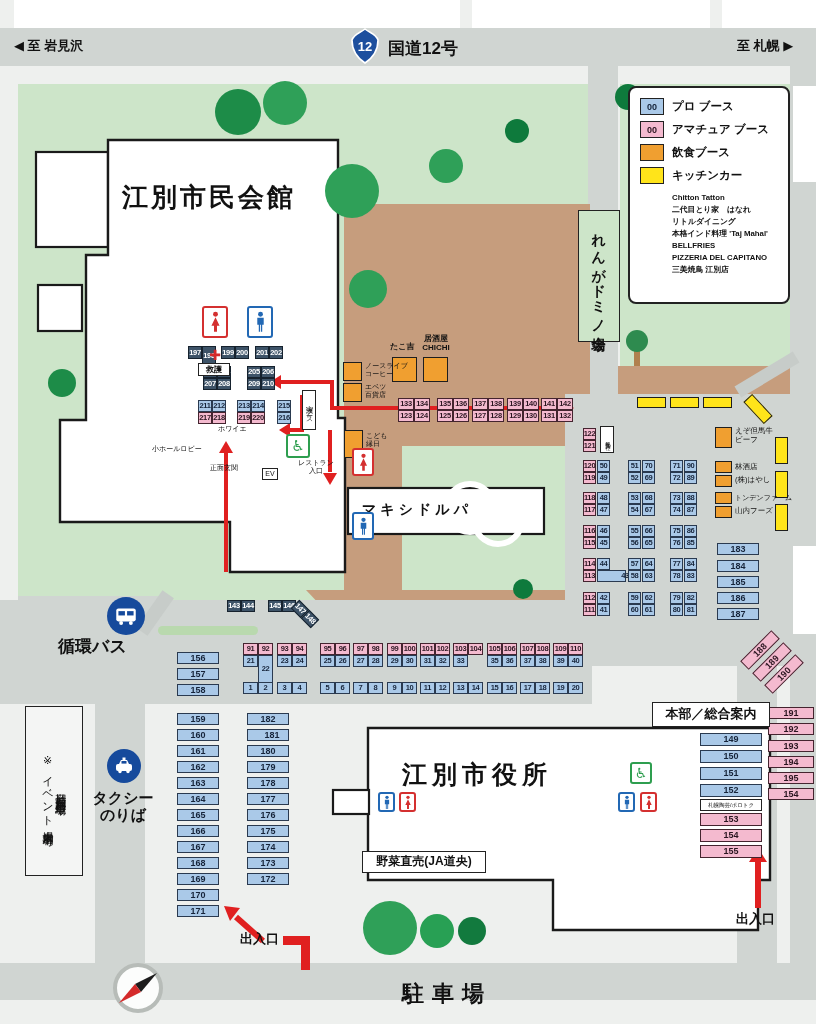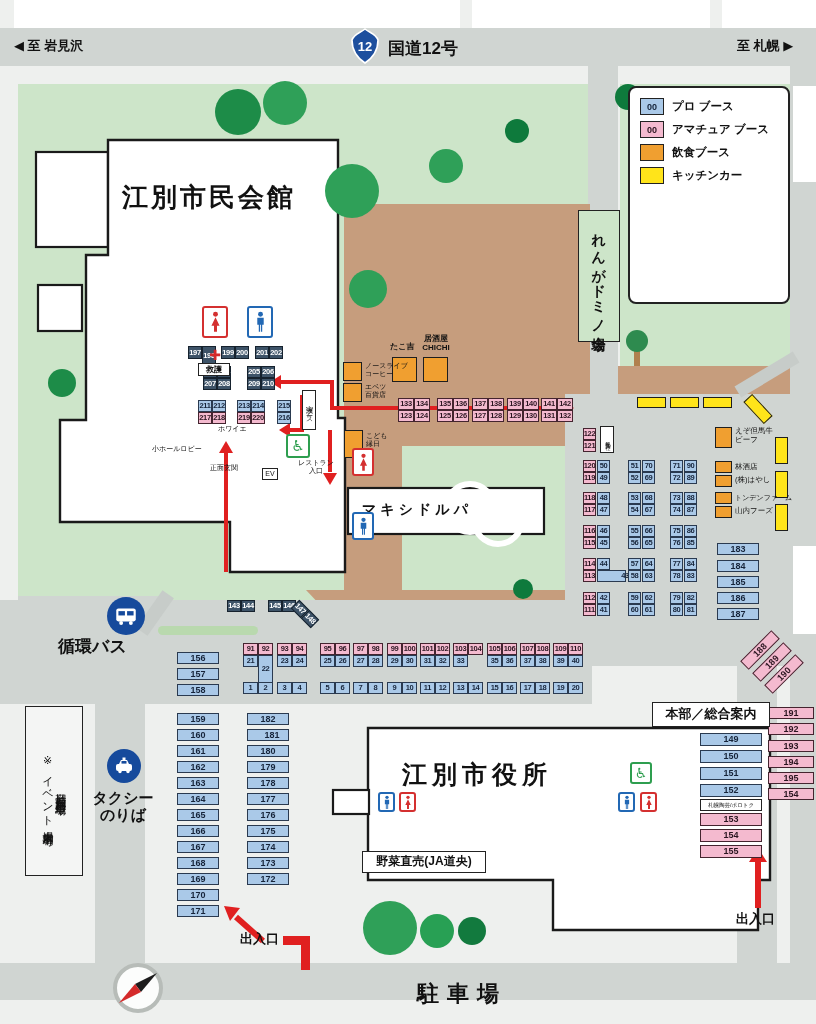--- a/index.html
+++ b/index.html
@@ -376,21 +376,21 @@
       <div class="bo t-k" style="left: 775px; top: 504px; width: 13px; height: 27px;"></div>
     </div>
   <div id="labels">
       <div class="lb bold" style="left: 122px; top: 183px; font-size: 26px; letter-spacing: 3px;">江別市民会館</div>
       <div class="lb bold" style="left: 402px; top: 760px; font-size: 25px; letter-spacing: 5px;">江別市役所</div>
       <div class="lb bold" style="left: 362px; top: 501px; font-size: 14px; letter-spacing: 4px;">マキシドルパ</div>
       <div class="lb box vert bold" style="left: 578px; top: 210px; font-size: 14px; width: 42px; height: 132px; background: rgb(205, 229, 201);">れんがドミノ会場</div>
       <div class="lb bold" style="left: 58px; top: 637px; font-size: 17px;">循環バス</div>
       <div class="lb bold" style="left: 86px; top: 789px; font-size: 15px; width: 74px; text-align: center;">タクシー
 のりば</div>
-      <div class="lb bold" style="left: 398px; top: 981px; font-size: 22px; letter-spacing: 8px; padding-left: 19px;">駐車場</div>
+      <div class="lb bold" style="left: 383px; top: 981px; font-size: 22px; letter-spacing: 8px; padding-left: 19px;">駐車場</div>
       <div class="lb bold" style="left: 240px; top: 932px; font-size: 13px;">出入口</div>
       <div class="lb bold" style="left: 736px; top: 912px; font-size: 13px;">出入口</div>
       <div class="lb box bold" style="left: 652px; top: 702px; font-size: 13px; width: 118px; height: 25px; background: rgb(255, 255, 255);">本部／総合案内</div>
       <div class="lb box bold" style="left: 362px; top: 851px; font-size: 12px; width: 124px; height: 22px; background: rgb(255, 255, 255);">野菜直売(JA道央)</div>
       <div class="lb box bold" style="left: 198px; top: 363px; font-size: 8px; width: 32px; height: 13px; background: rgb(255, 255, 255);">救護</div>
       <div class="lb" style="left: 218px; top: 425px; font-size: 7px;">ホワイエ</div>
       <div class="lb" style="left: 152px; top: 445px; font-size: 7px;">小ホールロビー</div>
       <div class="lb" style="left: 210px; top: 464px; font-size: 7px;">正面玄関</div>
       <div class="lb box" style="left: 262px; top: 468px; font-size: 7px; width: 16px; height: 12px; background: rgb(255, 255, 255);">EV</div>
       <div class="lb" style="left: 298px; top: 459px; font-size: 7px; width: 36px; text-align: center;">レストラン
@@ -439,20 +439,29 @@
         </div>
         <div class="lg-row">
           <div class="lg-sw t-f"></div>
           <div class="lg-lab">飲食ブース</div>
         </div>
         <div class="lg-row">
           <div class="lg-sw t-k"></div>
           <div class="lg-lab">キッチンカー</div>
         </div>
       </div>
+    <div id="lg-vendors">
+        <div class="lg-v">Chitton Tatton</div>
+        <div class="lg-v">二代目とり家　はなれ</div>
+        <div class="lg-v">リトルダイニング</div>
+        <div class="lg-v">本格インド料理 'Taj Mahal'</div>
+        <div class="lg-v">BELLFRIES</div>
+        <div class="lg-v">PIZZERIA DEL CAPITANO</div>
+        <div class="lg-v">三美焼鳥 江別店</div>
+      </div>
   </div>
 
   <div class="icircle" style="left:107px;top:597px;width:38px;height:38px">
     <svg width="26" height="26" viewBox="0 0 24 24">
         <rect x="3" y="5" width="18" height="12" rx="2" fill="#fff"></rect>
         <rect x="5" y="7.5" width="6" height="4" fill="#164a9c"></rect>
         <rect x="13" y="7.5" width="6" height="4" fill="#164a9c"></rect>
         <circle cx="7.5" cy="18.5" r="1.8" fill="#fff"></circle>
         <circle cx="16.5" cy="18.5" r="1.8" fill="#fff"></circle>
       </svg>

